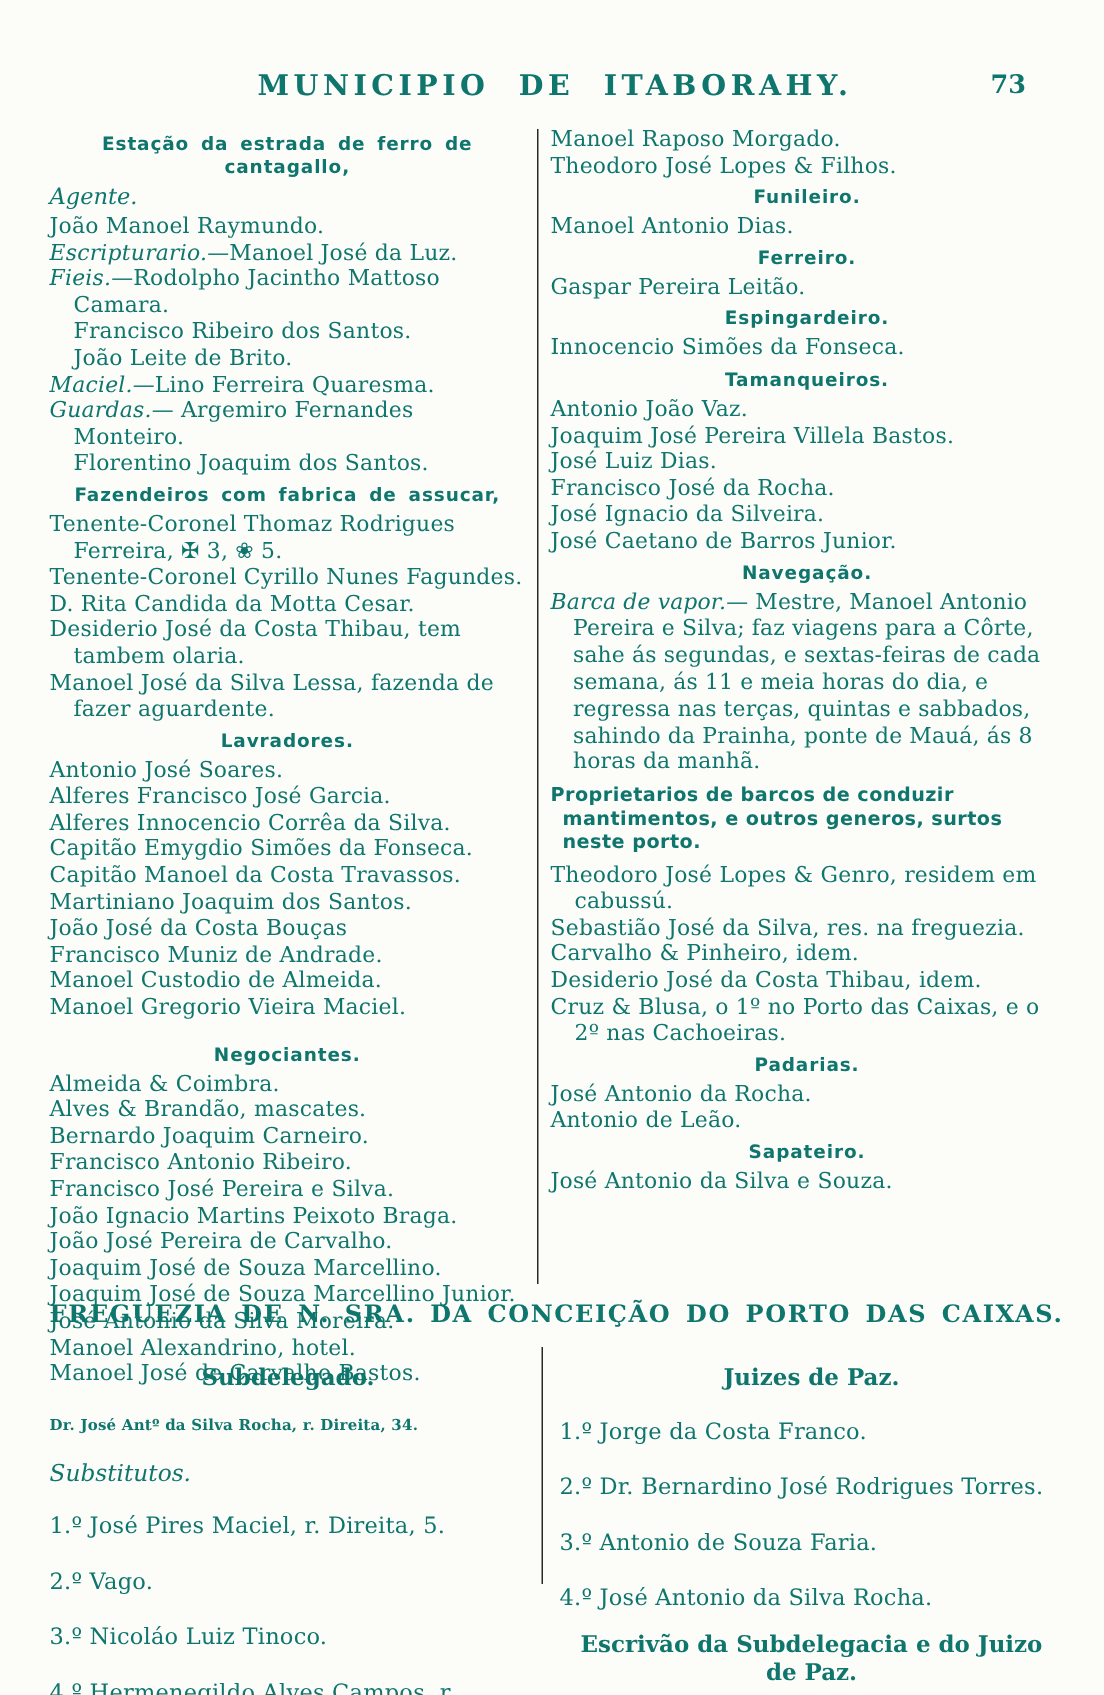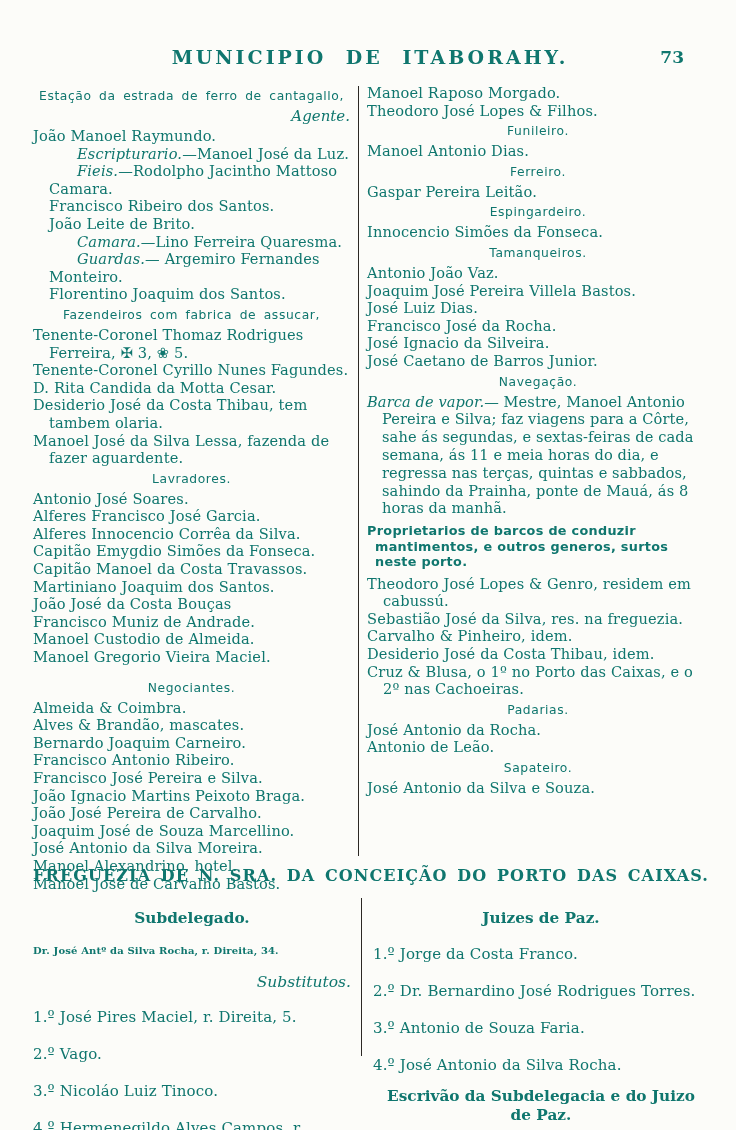--- a/index.html
+++ b/index.html
@@ -22,48 +22,48 @@
   .cols { position:absolute; top:84px; left:33px; width:676px; display:flex; }
   .col-left  { width:324px; padding-right:7px; box-sizing:border-box; }
   .col-right { width:352px; padding-left:10px; box-sizing:border-box; }
   .divider-top    { position:absolute; left:358px; top:86px;  width:1px; height:770px; background:#2b2824; }
   .divider-bottom { position:absolute; left:361px; top:898px; width:1px; height:158px; background:#2b2824; }
 
   .entry {
     font-size:14.6px; line-height:17.6px; letter-spacing:0.15px;
     padding-left:16px; text-indent:-16px;
   }
-  .entry i { font-style:italic;margin-left:44px; }
+  .entry i { font-style:italic; }
   .entry-indent {
     font-size:14.6px; line-height:17.6px; letter-spacing:0.15px;
     padding-left:30px; text-indent:-14px;
   }
   .entry-para {
     font-size:14.6px; line-height:17.8px; letter-spacing:0.1px;
     padding-left:15px; text-indent:-15px; margin:1px 0 2px;
   }
   .entry-nb {
     font-size:14.6px; line-height:17.8px; letter-spacing:0.1px;
     padding-left:0; text-indent:16px; margin-top:3px;
   }
   .header-bold {
-    font-family:"DejaVu Sans", sans-serif; font-weight:normal;
+    font-family:"DejaVu Sans", sans-serif; font-weight:bold;
     font-size:12.3px; line-height:15px; text-align:center;
     letter-spacing:0.6px; word-spacing:3px; margin:5px 0 3px;
   }
   .header-bold.gap-top { margin-top:15px; }
   .header-bold-left {
     font-family:"DejaVu Sans", sans-serif; font-weight:bold;
     font-size:12.8px; line-height:15.5px; text-align:left;
     letter-spacing:0.3px; padding-left:8px; text-indent:-8px;
     margin:6px 0 5px;
   }
   .header-italic {
     font-style:italic; font-size:15px; line-height:18px;
-    text-align:right; margin:2px 0 2px;
+    text-align:left; margin:2px 0 2px;
   }
   
   .sec2-heading {
     position:absolute; top:866px; left:33px; width:676px;
     text-align:center; font-weight:bold; font-size:16px;
     letter-spacing:1.1px; word-spacing:3px;
   }
   .bcols { position:absolute; top:902px; left:33px; width:676px; display:flex; }
   .bcol-left  { width:328px; padding-right:10px; box-sizing:border-box; }
   .bcol-right { width:348px; padding-left:12px; box-sizing:border-box; }
@@ -92,21 +92,21 @@
 
   <div class="cols">
     <div class="col-left">
         <div class="header-bold">Estação da estrada de ferro de cantagallo,</div>
         <div class="header-italic">Agente.</div>
         <div class="entry">João Manoel Raymundo.</div>
         <div class="entry"><i>Escripturario.</i>—Manoel José da Luz.</div>
         <div class="entry"><i>Fieis.</i>—Rodolpho Jacintho Mattoso Camara.</div>
         <div class="entry-indent">Francisco Ribeiro dos Santos.</div>
         <div class="entry-indent">João Leite de Brito.</div>
-        <div class="entry"><i>Camara.</i>—Lino Ferreira Quaresma.</div>
+        <div class="entry"><i>Maciel.</i>—Lino Ferreira Quaresma.</div>
         <div class="entry"><i>Guardas.</i>— Argemiro Fernandes Monteiro.</div>
         <div class="entry-indent">Florentino Joaquim dos Santos.</div>
         <div class="header-bold">Fazendeiros com fabrica de assucar,</div>
         <div class="entry">Tenente-Coronel Thomaz Rodrigues Ferreira, ✠ 3, ❀ 5.</div>
         <div class="entry">Tenente-Coronel Cyrillo Nunes Fagundes.</div>
         <div class="entry">D. Rita Candida da Motta Cesar.</div>
         <div class="entry">Desiderio José da Costa Thibau, tem tambem olaria.</div>
         <div class="entry">Manoel José da Silva Lessa, fazenda de fazer aguardente.</div>
         <div class="header-bold">Lavradores.</div>
         <div class="entry">Antonio José Soares.</div>
@@ -121,20 +121,21 @@
         <div class="entry">Manoel Gregorio Vieira Maciel.</div>
         <div class="header-bold gap-top">Negociantes.</div>
         <div class="entry">Almeida &amp; Coimbra.</div>
         <div class="entry">Alves &amp; Brandão, mascates.</div>
         <div class="entry">Bernardo Joaquim Carneiro.</div>
         <div class="entry">Francisco Antonio Ribeiro.</div>
         <div class="entry">Francisco José Pereira e Silva.</div>
         <div class="entry">João Ignacio Martins Peixoto Braga.</div>
         <div class="entry">João José Pereira de Carvalho.</div>
         <div class="entry">Joaquim José de Souza Marcellino.</div>
+        <div class="entry">Joaquim José de Souza Marcellino Junior.</div>
         <div class="entry">José Antonio da Silva Moreira.</div>
         <div class="entry">Manoel Alexandrino, hotel.</div>
         <div class="entry">Manoel José de Carvalho Bastos.</div>
       </div>
     <div class="col-right">
         <div class="entry">Manoel Raposo Morgado.</div>
         <div class="entry">Theodoro José Lopes &amp; Filhos.</div>
         <div class="header-bold">Funileiro.</div>
         <div class="entry">Manoel Antonio Dias.</div>
         <div class="header-bold">Ferreiro.</div>

